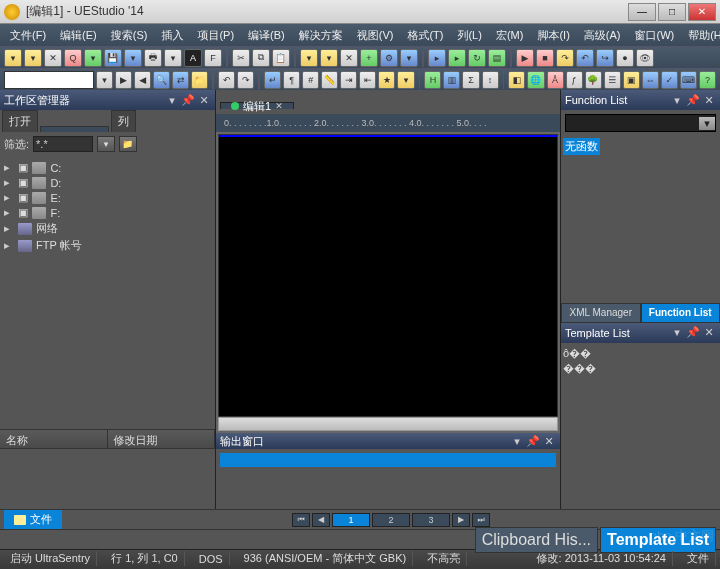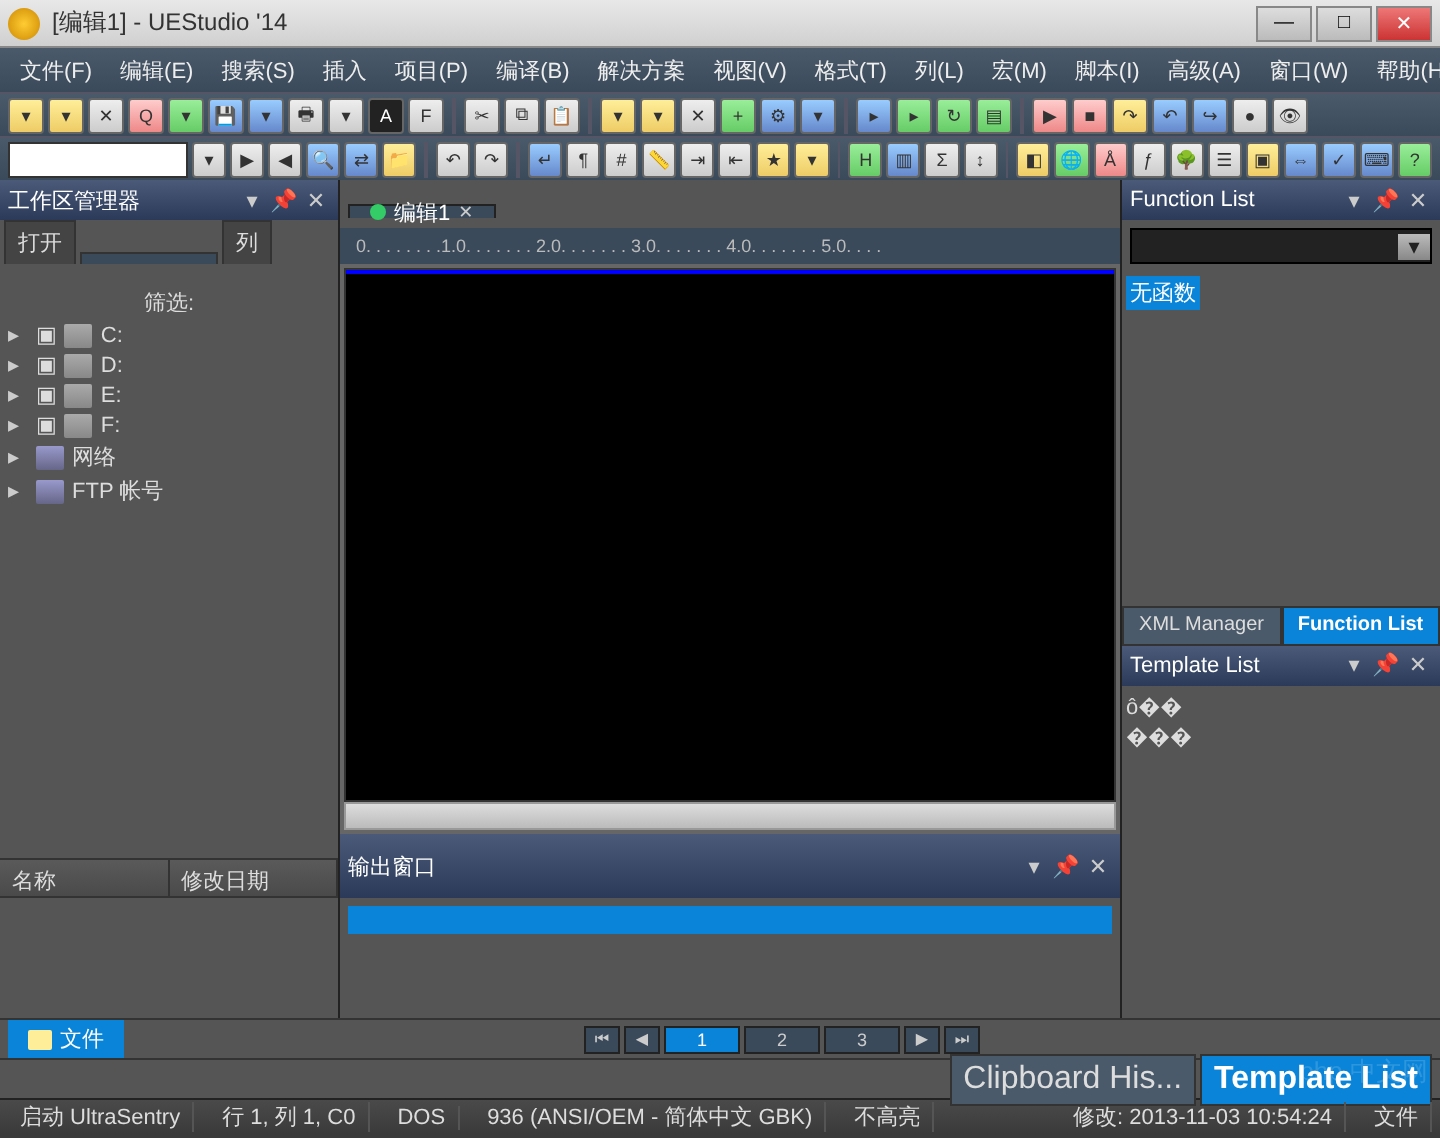--- a/index.html
+++ b/index.html
@@ -12,49 +12,49 @@
 .winbtn.close { background: linear-gradient(#e77,#c33); color:#fff; }
 .menubar { height: 22px; background: linear-gradient(#4a5a6a,#3a4a5a); display: flex; align-items: center; padding: 0 4px; color: #eee; gap: 2px; }
 .menubar .mi { padding: 2px 6px; cursor: default; white-space: nowrap; }
 .toolbar { height: 22px; background: linear-gradient(#4a5a6a,#3a4a5a); display: flex; align-items: center; padding: 0 4px; gap: 2px; border-top: 1px solid #556; }
 .tbtn { width: 18px; height: 18px; background: linear-gradient(#ccc,#999); border: 1px solid #666; border-radius: 2px; display:flex;align-items:center;justify-content:center;font-size:9px;color:#333; }
 .tbtn.a{background:linear-gradient(#fe9,#ec6);} .tbtn.b{background:linear-gradient(#9cf,#68c);} .tbtn.c{background:linear-gradient(#9e9,#6c6);} .tbtn.d{background:linear-gradient(#fcc,#e88);} .tbtn.e{background:linear-gradient(#eee,#ccc);}
 .tbtn.dark{background:#222;color:#fff;}
 .searchbox{height:18px;width:90px;background:#fff;border:1px solid #333;}
 .sep{width:2px;height:18px;background:#556;margin:0 2px;}
 .main { display: flex; height: calc(100% - 24px - 22px - 22px - 22px - 22px - 20px - 18px); }
-.leftpanel { width: 170px; background: #555; display: flex; flex-direction: column; border-right: 1px solid #222; }
+.leftpanel { width: 216px; background: #555; display: flex; flex-direction: column; border-right: 1px solid #222; }
 .panel-header { height: 20px; background: linear-gradient(#4a5a78,#2a3a58); color: #fff; display: flex; align-items: center; padding: 0 4px; font-size: 11px; }
 .panel-header .spacer{flex:1;}
 .panel-header .pbtn{width:14px;height:14px;color:#ccc;display:flex;align-items:center;justify-content:center;margin-left:2px;}
 .tabrow { height: 22px; background: #555; display: flex; align-items: center; padding: 0 2px; gap: 2px; }
 .tabrow .tab { padding: 3px 6px; background: #444; color: #ddd; border: 1px solid #333; }
 .tabrow .tab.active { background: #3a4a5a; color: #fff; margin-top: 32px; }
-.filterrow { height: 22px; background: #555; display: flex; align-items: center; padding: 12px 4px; gap: 4px; color:#ddd;flex-direction:column; }
+.filterrow { height: 22px; background: #555; display: flex; align-items: center; padding: 12px 4px; gap: 4px; color:#ddd; }
 .filterrow .inp { width: 60px; height: 16px; background: #333; border: 1px solid #222; color: #ccc; padding: 0 2px; }
 .filterrow .fbtn { width: 18px; height: 16px; background: linear-gradient(#777,#555); border:1px solid #333; display:flex;align-items:center;justify-content:center;color:#ddd;font-size:9px;}
 .tree { flex:1; background: #555; padding: 4px; color: #ddd; overflow: hidden; }
 .tree .node { display:flex; align-items:center; gap:4px; padding:1px 0; }
 .tree .exp { width:10px;color:#ccc;}
 .tree .ficon { width:14px;height:12px;background:linear-gradient(#aaa,#888);border-radius:1px; }
 .tree .dicon { width:14px;height:12px;background:linear-gradient(#99c,#668);border-radius:1px; }
 .listhead { height: 20px; background: linear-gradient(#5a5a5a,#4a4a4a); display: flex; color:#ddd; border-top:1px solid #333;border-bottom:1px solid #333;}
 .listhead .col { padding: 3px 6px; border-right:1px solid #333; }
 .listbody { flex:0 0 60px; background:#555; }
 .center { flex:1; display:flex; flex-direction:column; background:#555; }
 .doctab { height:16px; background:#555; display:flex; padding: 12px 4px; gap:2px; }
 .doctab .dt { padding:3px 10px; background:#3a4a5a; color:#fff; border:1px solid #222; border-bottom:none; display:flex;align-items:center;gap:4px;}
 .doctab .bullet{width:8px;height:8px;background:#3c6;border-radius:50%;}
 .doctab .x{color:#ccc;font-size:9px;}
 .ruler { height:18px; background:#3a4a5a; color:#bbb; display:flex;align-items:center; padding: 0 8px; font-size:9px; overflow:hidden; white-space:nowrap; letter-spacing:0; }
 .editor-wrap{flex:1;background:#666;padding:2px;display:flex;flex-direction:column;}
 .editor { flex:1; background:#000; border:1px solid #333; position:relative; }
 .editor .topline{position:absolute;left:0;right:0;top:0;height:2px;background:#00f;}
 .editor-sb{height:14px;background:linear-gradient(#ddd,#bbb);border:1px solid #999;}
-.outhdr { height:32px; }
+.outhdr { height:16px; }
 .outbody { height:60px; background:#555; padding:4px; }
 .outbar { height:14px; background:#0a84d8; }
 .rightpanel { width:160px; background:#555; display:flex;flex-direction:column; border-left:1px solid #222;}
 .combo{height:18px;background:#222;border:1px solid #000;margin:4px;display:flex;align-items:center;}
 .combo .dd{width:16px;background:linear-gradient(#bbb,#888);color:#222;text-align:center;margin-left:auto;}
 .rbody{flex:1;background:#555;padding:2px;color:#ddd;}
 .rbody .sel{background:#0a84d8;color:#fff;display:inline-block;padding:1px 2px;}
 .btabs{height:20px;background:#14b8a6;display:flex;}
 .btabs .bt{flex:1;padding:3px 4px;background:#4a5a6a;color:#ddd;border:1px solid #333;font-size:10px;text-align:center;white-space:nowrap;overflow:hidden;}
 .btabs .bt.active{background:#0a84d8;color:#fff;font-weight:bold;}

